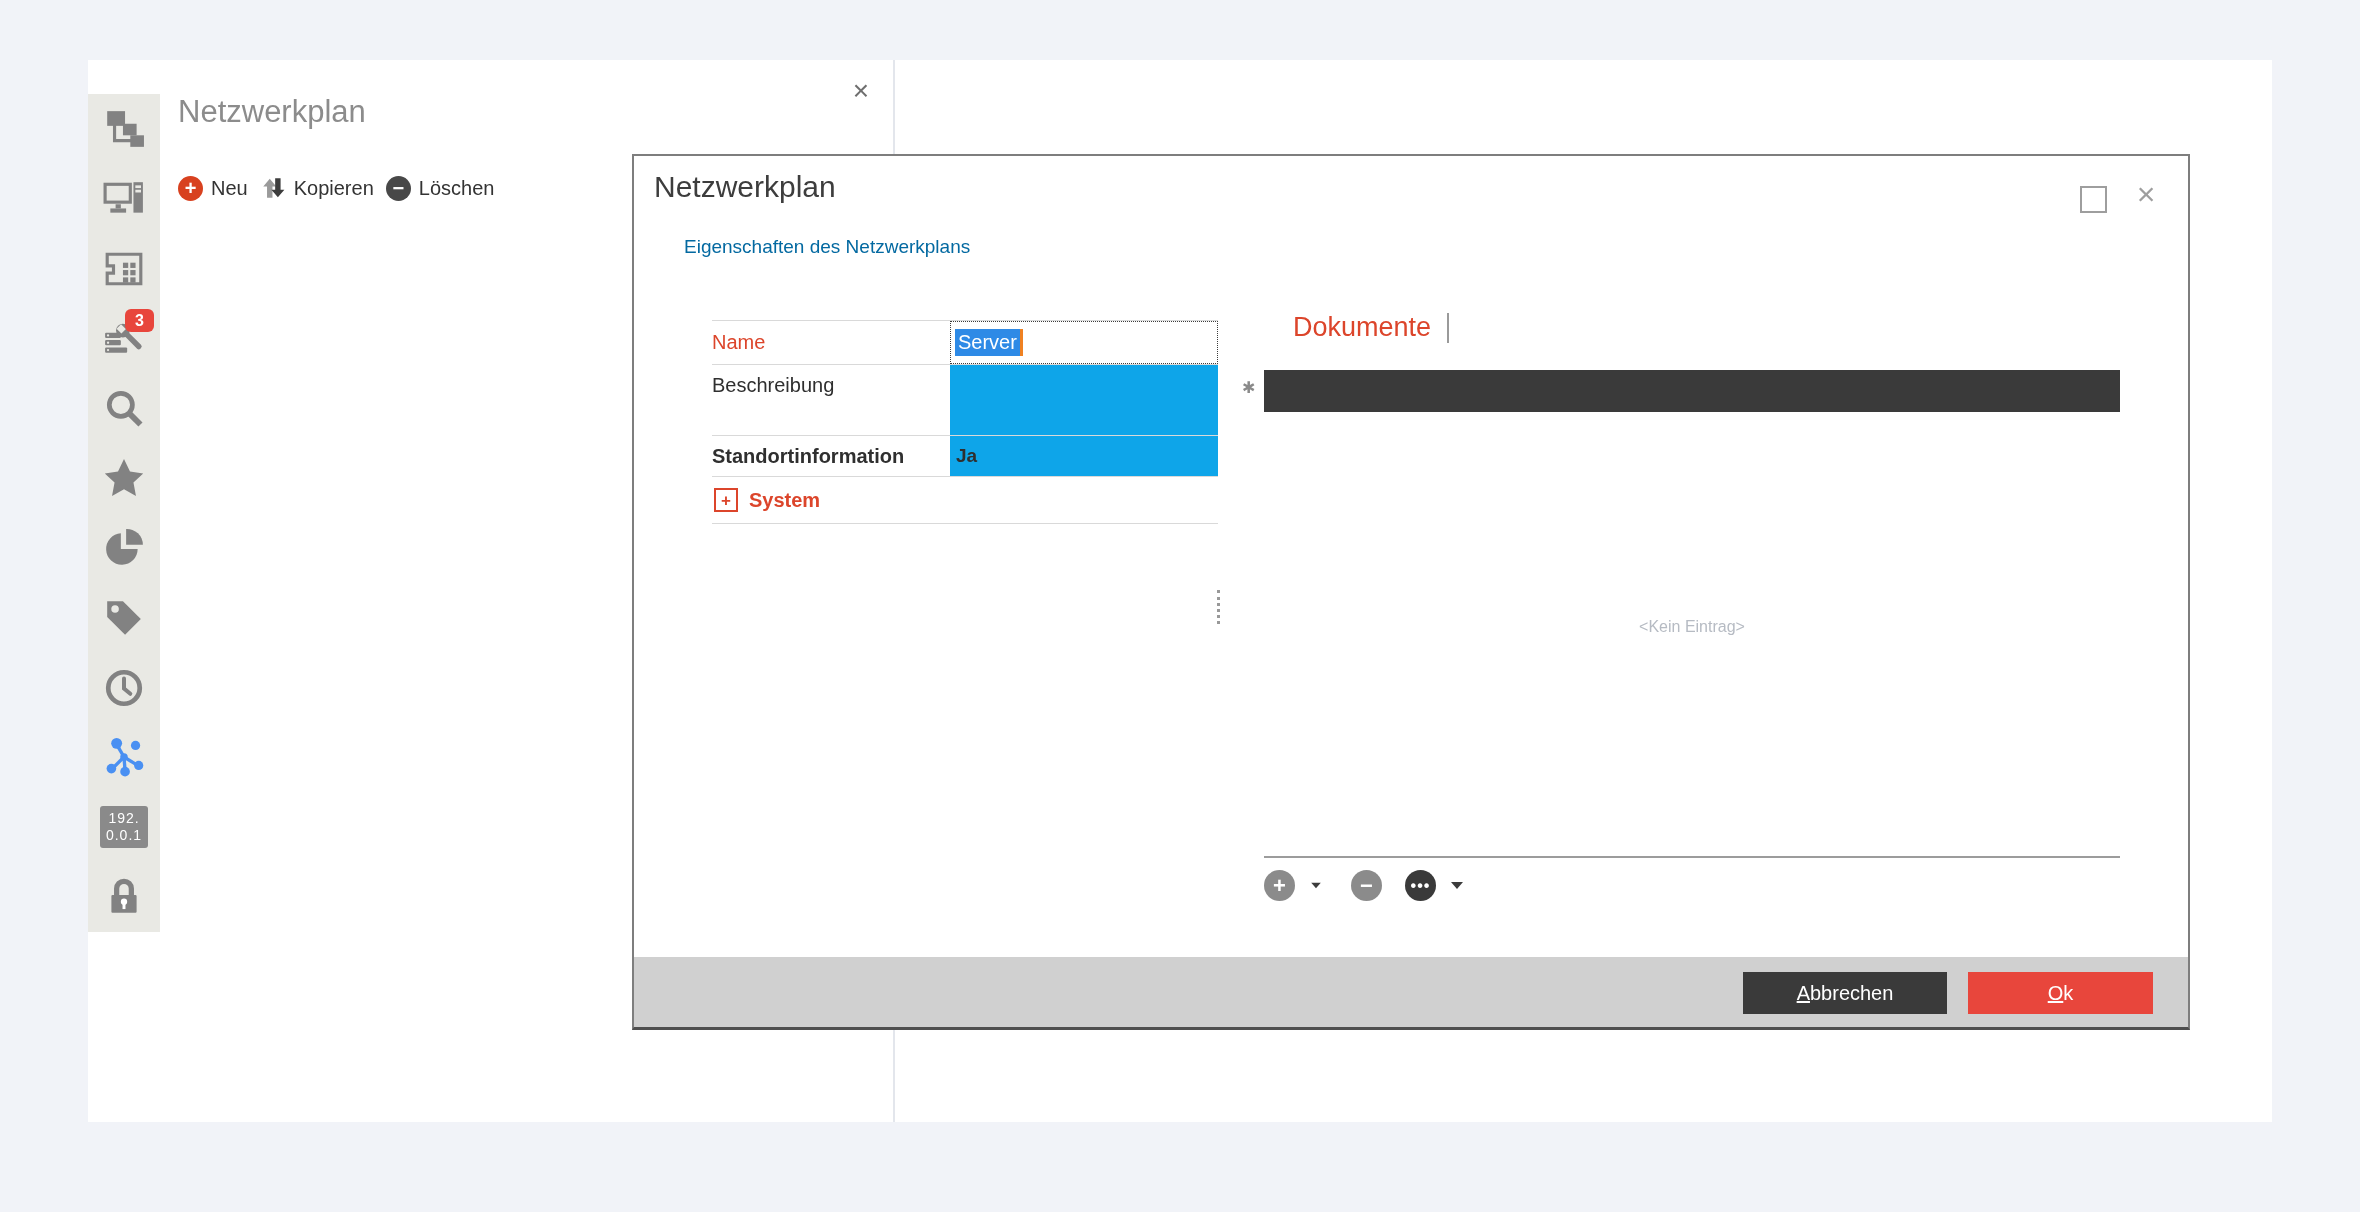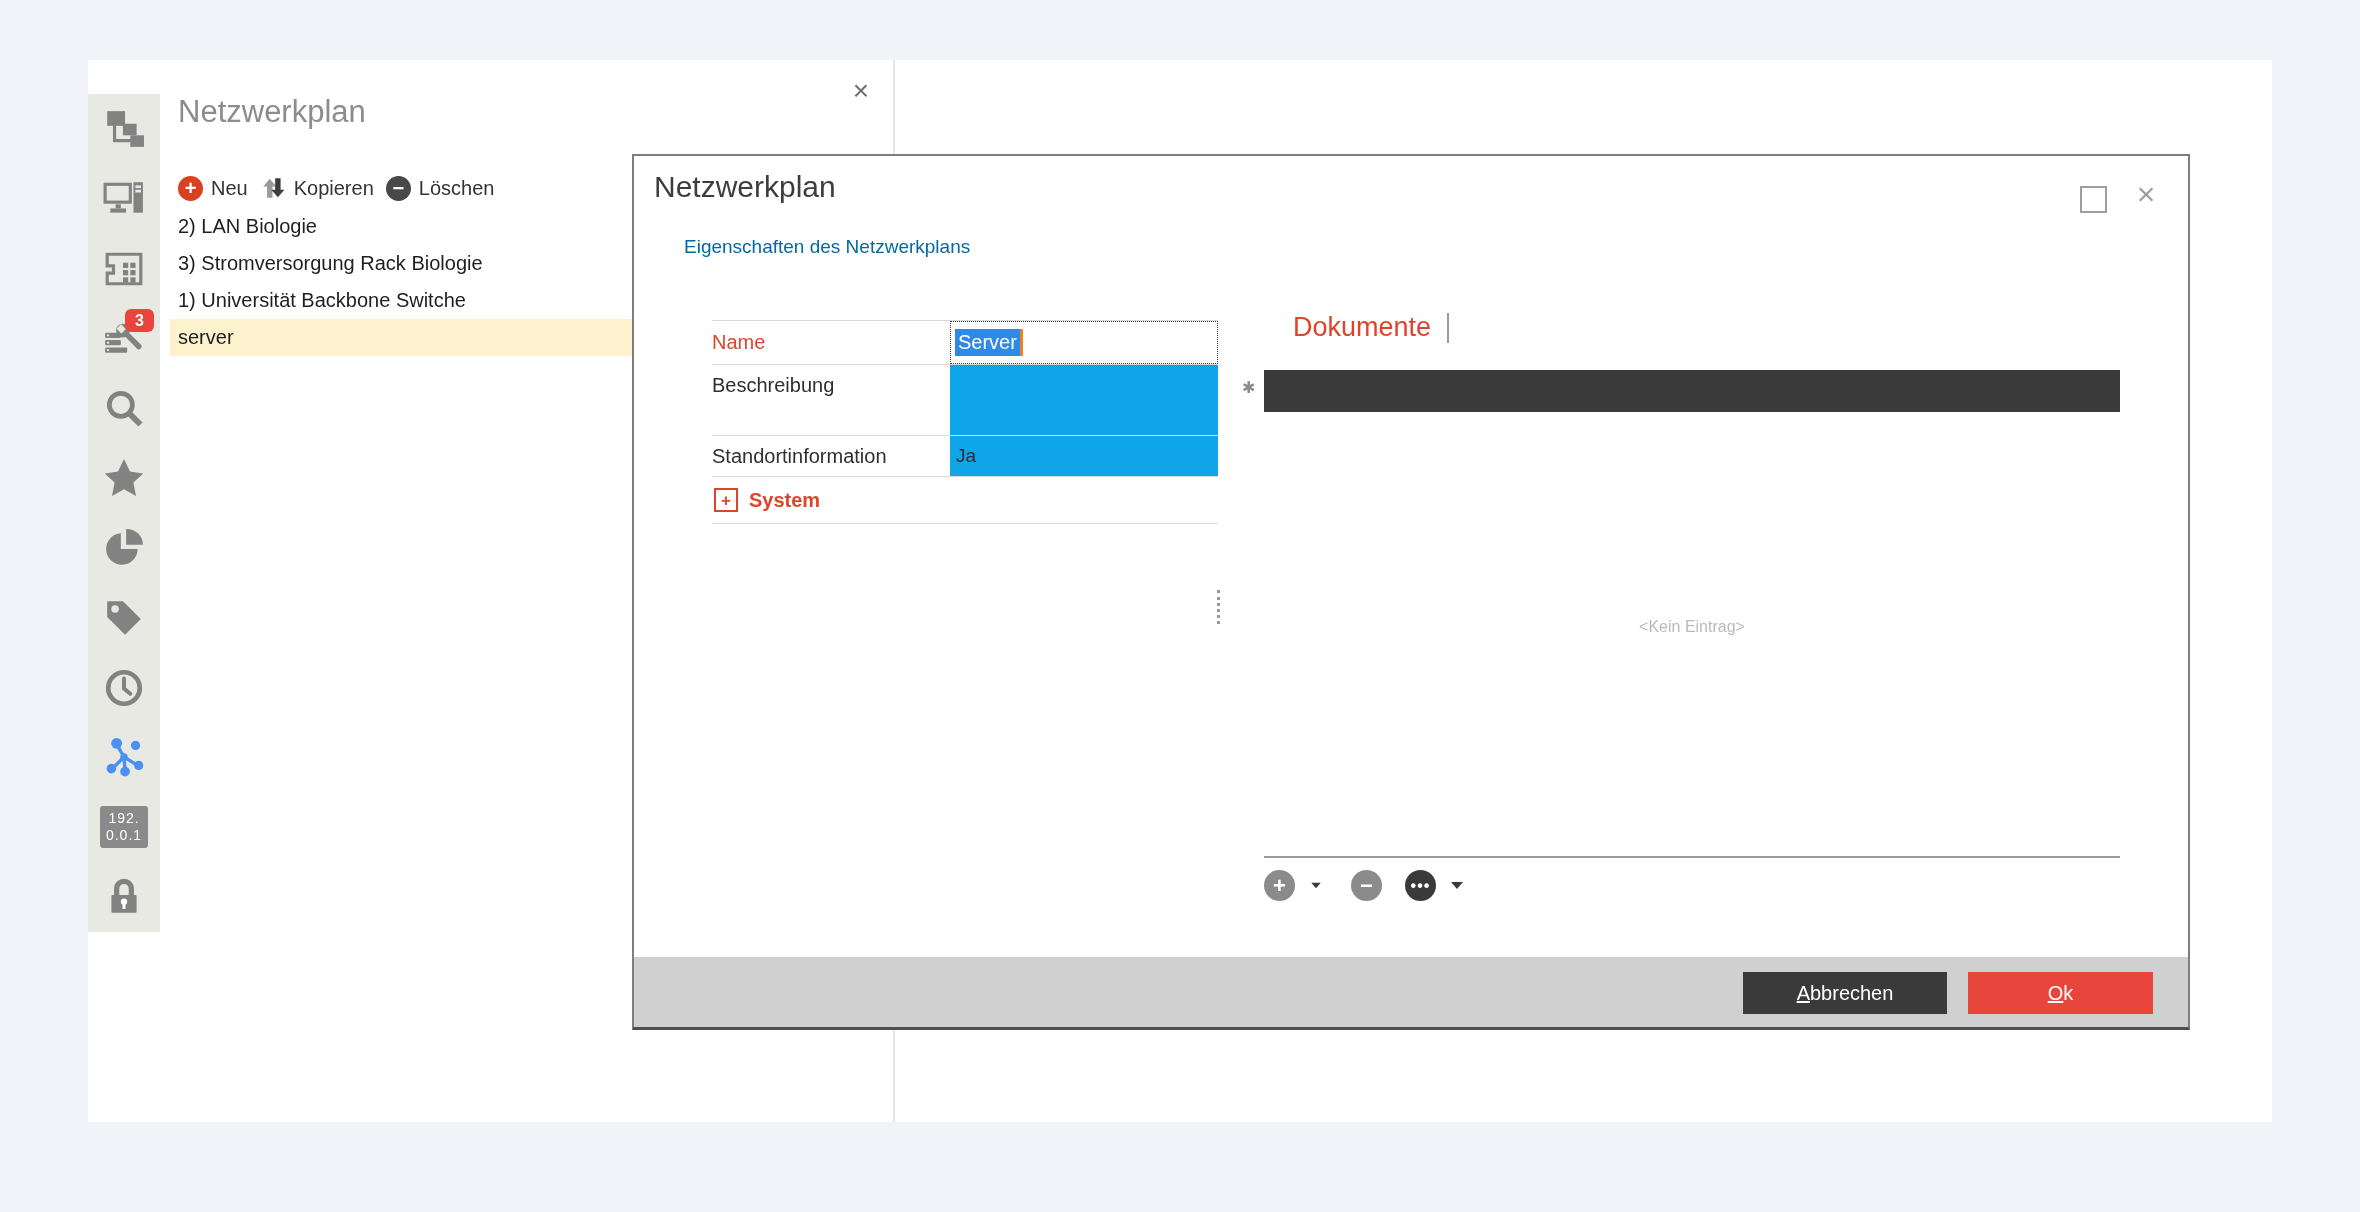--- a/index.html
+++ b/index.html
@@ -51,21 +51,21 @@
   .frow{display:grid;grid-template-columns:238px 268px;}
   .flabel{font-size:20px;display:flex;align-items:center;}
   .flabel.top{align-items:flex-start;padding-top:9px;}
   .red{color:#dc452b;}
   .row-name{height:43px;}
   .cell-name{box-sizing:border-box;border:1px dotted #3c3c3c;background:#fff;display:flex;align-items:center;padding-left:4px;}
   .sel-text{background:#2e8ae6;color:#fff;font-size:20px;padding:2px 3px;}
   .caret{width:3px;height:27px;background:#ef8122;}
   .row-desc{height:70px;}
   .cell-gray{background:#0ea5e9;}
-  .row-loc{height:40px;}
+  .row-loc{height:40px;font-weight:bold;}
   .cell-loc{display:flex;align-items:center;padding-left:6px;font-size:19px;color:#2f2f2f;}
   .sys-header{height:46px;display:flex;align-items:center;gap:11px;padding-left:2px;}
   .expander{width:20px;height:20px;border:2px solid #dc452b;color:#dc452b;font-size:17px;font-weight:bold;
     display:flex;align-items:center;justify-content:center;line-height:1;}
   .sys-label{font-size:20px;font-weight:bold;color:#dc452b;}
 
   
   .splitter{position:absolute;left:583px;top:434px;height:34px;width:0;border-left:3px dotted #999;}
 
   
@@ -225,26 +225,20 @@
         <path d="M14 3 V13.5 H10.5 L16.5 20.5 22.5 13.5 H19 V3 Z" fill="#3c3c3c"></path>
       </svg>
       <span>Kopieren</span>
     </div>
     <div class="tb-btn">
       <span class="circle-btn circle-del">−</span>
       <span>Löschen</span>
     </div>
   </div>
 
-  <div class="panel-list">
-    <div class="list-row">2) LAN Biologie</div>
-    <div class="list-row">3) Stromversorgung Rack Biologie</div>
-    <div class="list-row">1) Universität Backbone Switche</div>
-    <div class="list-row selected">server</div>
-  </div>
 </div>
 
 <div class="dialog">
   <div class="dlg-title">Netzwerkplan</div>
   <div class="dlg-subtitle">Eigenschaften des Netzwerkplans</div>
   <div class="dlg-max"></div>
   <div class="dlg-close">×</div>
 
   <div class="form">
     <div class="sep"></div>

